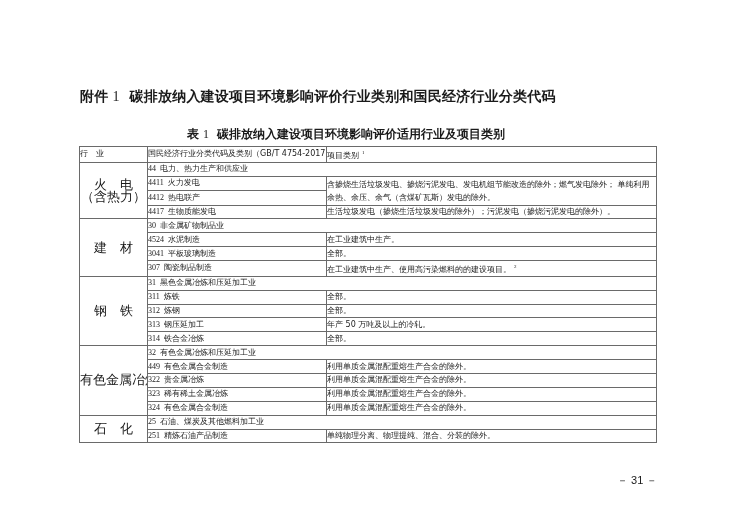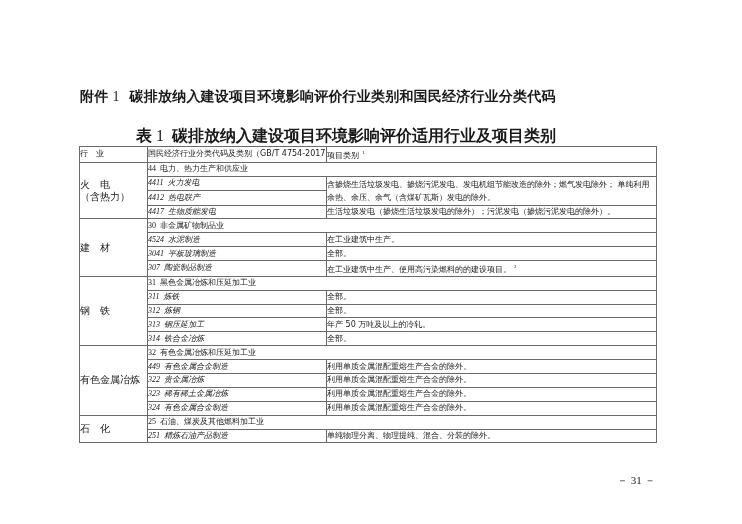--- a/index.html
+++ b/index.html
@@ -9,46 +9,46 @@
     font-family: "DejaVu Sans", sans-serif;
   }
   .attachment-title {
     position: absolute; left: 80px; top: 88px;
     font-size: 14px; font-weight: bold; letter-spacing: 0.2px;
     white-space: nowrap;
   }
   .attachment-title .num { font-family: "Liberation Serif", serif; font-weight: normal; margin: 0 10px 0 4px; }
   .table-caption {
     position: absolute; left: 0; width: 692px; top: 126px;
-    text-align: center; font-size: 16px; font-weight: bold; white-space: nowrap;
+    text-align: center; font-size: 12px; font-weight: bold; white-space: nowrap;
   }
   .table-caption .num { font-family: "Liberation Serif", serif; font-weight: normal; margin: 0 8px 0 4px; }
   table.main {
     position: absolute; left: 79px; top: 146px;
     border-collapse: collapse; table-layout: fixed; width: 577px;
     font-size: 8px;
   }
   table.main td {
     border: 1px solid #6a6a6a; height: 12.9px; padding: 0; line-height: 12px;
     white-space: nowrap; overflow: hidden; vertical-align: middle;
   }
   col.c1 { width: 68px; } col.c2 { width: 179px; } col.c3 { width: 330px; }
-  td.ind { text-align: left; font-size: 10px; line-height: 13px; }
+  td.ind { text-align: center; font-size: 13px; line-height: 13px; }
   td.ind .l2 { display: block; }
   td.hdr { }
   td.hdr2 { padding-left: 3px; }
   td.sec { padding-left: 26px; margin-top: 7px; }
-  td.sub { padding-left: 36px; font-style: italic; }
+  td.sub { padding-left: 36px; }
   td.desc { padding-left: 10px; }
   td.desc.multi { white-space: normal; line-height: 13.5px; vertical-align: top; padding-top: 1px; }
   .code { font-family: "Liberation Serif", serif; margin-right: 4px; }
   sup { font-size: 5px; font-family: "Liberation Serif", serif; margin-left: 3px; }
   .page-num {
     position: absolute; left: 617px; top: 473px;
-    font-family: Liberation Serif, serif; font-size: 11px; white-space: nowrap;
+    font-family: Liberation Sans, sans-serif; font-size: 11px; white-space: nowrap;
   }
 </style>
 </head>
 <body>
 
 <div class="attachment-title">
   <span>附件</span><span class="num">1</span><span>碳排放纳入建设项目环境影响评价行业类别和国民经济行业分类代码</span>
 </div>
 
 <div class="table-caption">

